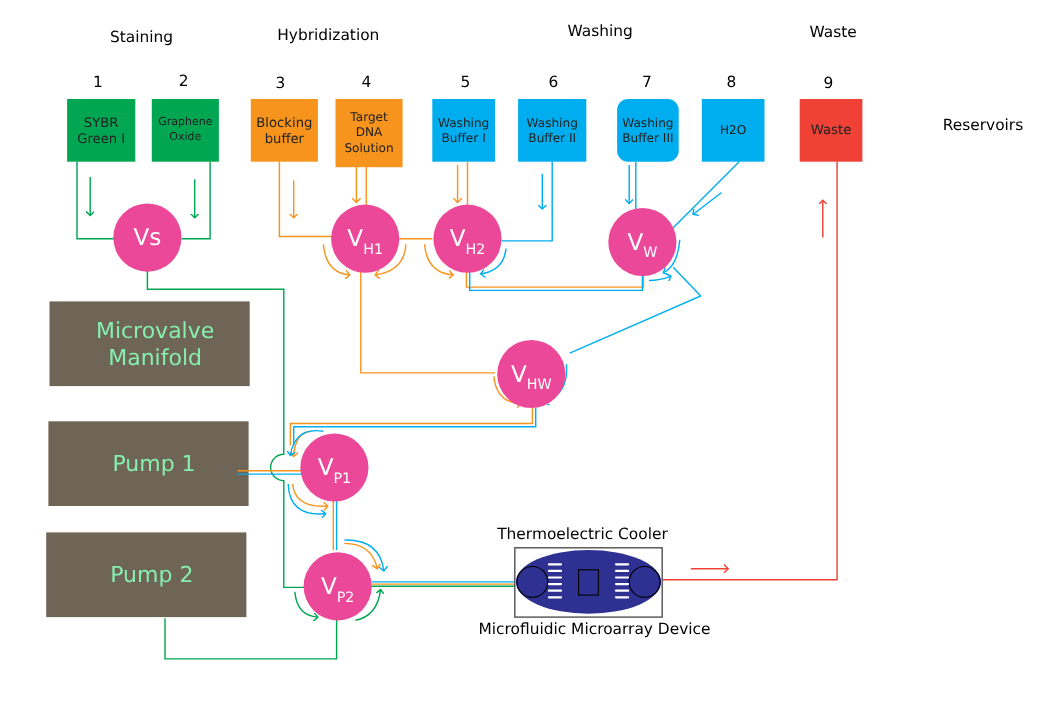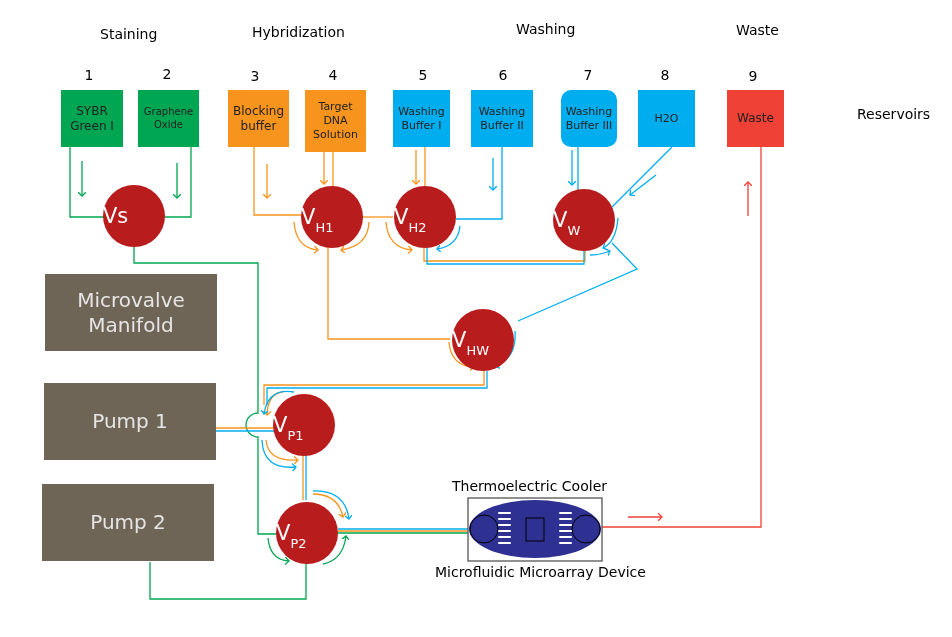--- a/index.html
+++ b/index.html
@@ -6,25 +6,25 @@
   body { width:952px; height:637px; position:relative; overflow:hidden;
          font-family:"DejaVu Sans", "Liberation Sans", sans-serif; color:#000; }
   .hdr { position:absolute; font-size:14px; }
   .num { position:absolute; font-size:14px; width:30px; text-align:center; }
   .res { position:absolute; color:#222; font-size:11px; text-align:center; display:flex;
          align-items:center; justify-content:center; line-height:1.25; box-sizing:border-box; padding:2px; }
   .green { background:#00a651; }
   .orange { background:#f7941d; }
   .blue { background:#00aeef; }
   .red { background:#ef4136; }
-  .brownbox { position:absolute; background:#6f6556; color:#e5e5e5; font-size:20px; text-align:center;
-              display:flex; align-items:center; justify-content:center; line-height:1.25; }
+  .brownbox { position:absolute; background:#6f6556; color:#86efac; font-size:20px; text-align:center;
+              display:flex; align-items:center; justify-content:center; line-height:1.25;padding-left:10px; }
   svg.wires { position:absolute; left:0; top:0; }
-  .valve { position:absolute; width:62px; height:62px; border-radius:50%; background:#b91c1c; color:#fff;
-           display:flex; align-items:center; font-size:21px; }
+  .valve { position:absolute; width:62px; height:62px; border-radius:50%; background:#ec4899; color:#fff;
+           display:flex; align-items:center; justify-content:center; font-size:21px; }
   .valve sub { font-size:13px; position:relative; top:4px;margin-top:12px; }
   .lbl { position:absolute; font-size:14px; white-space:nowrap; }
 </style>
 </head>
 <body>
 
 <div class="hdr" style="left:100px;top:26px;">Staining</div>
 <div class="hdr" style="left:252px;top:24px;">Hybridization</div>
 <div class="hdr" style="left:516px;top:21px;">Washing</div>
 <div class="hdr" style="left:736px;top:22px;">Waste</div>

